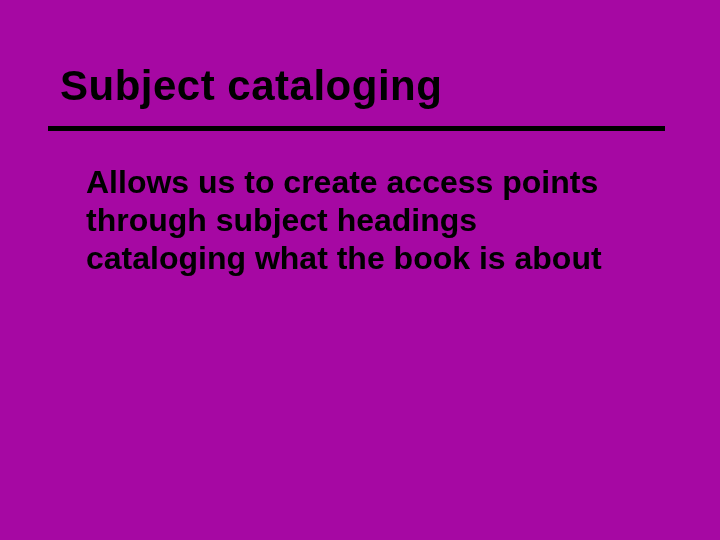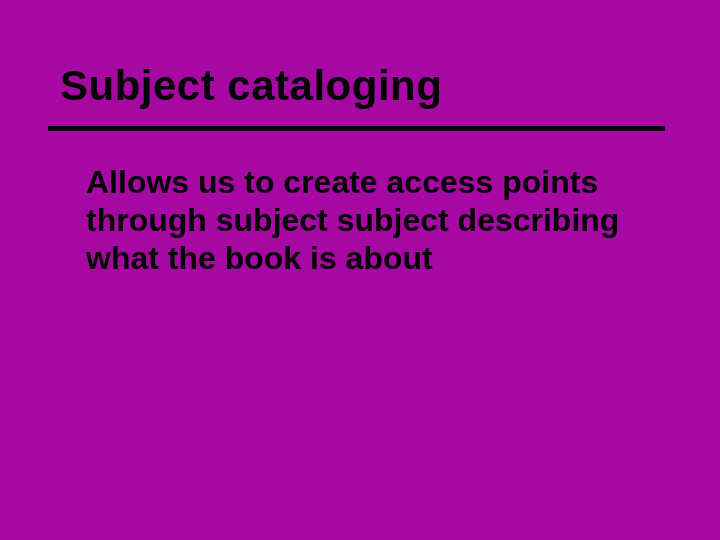--- a/index.html
+++ b/index.html
@@ -50,15 +50,15 @@
     margin-top: 42px;
   }
 </style>
 </head>
 <body>
 
 <div class="slide">
   <div class="title">Subject cataloging</div>
   <div class="rule"></div>
   <div class="body">
-    <div class="para1">Allows us to create access points through subject subject describing what the book is about</div>
+    <div class="para1">Allows us to create access points through subject headings cataloging what the book is about</div>
   </div>
 </div>
 
 </body></html>

